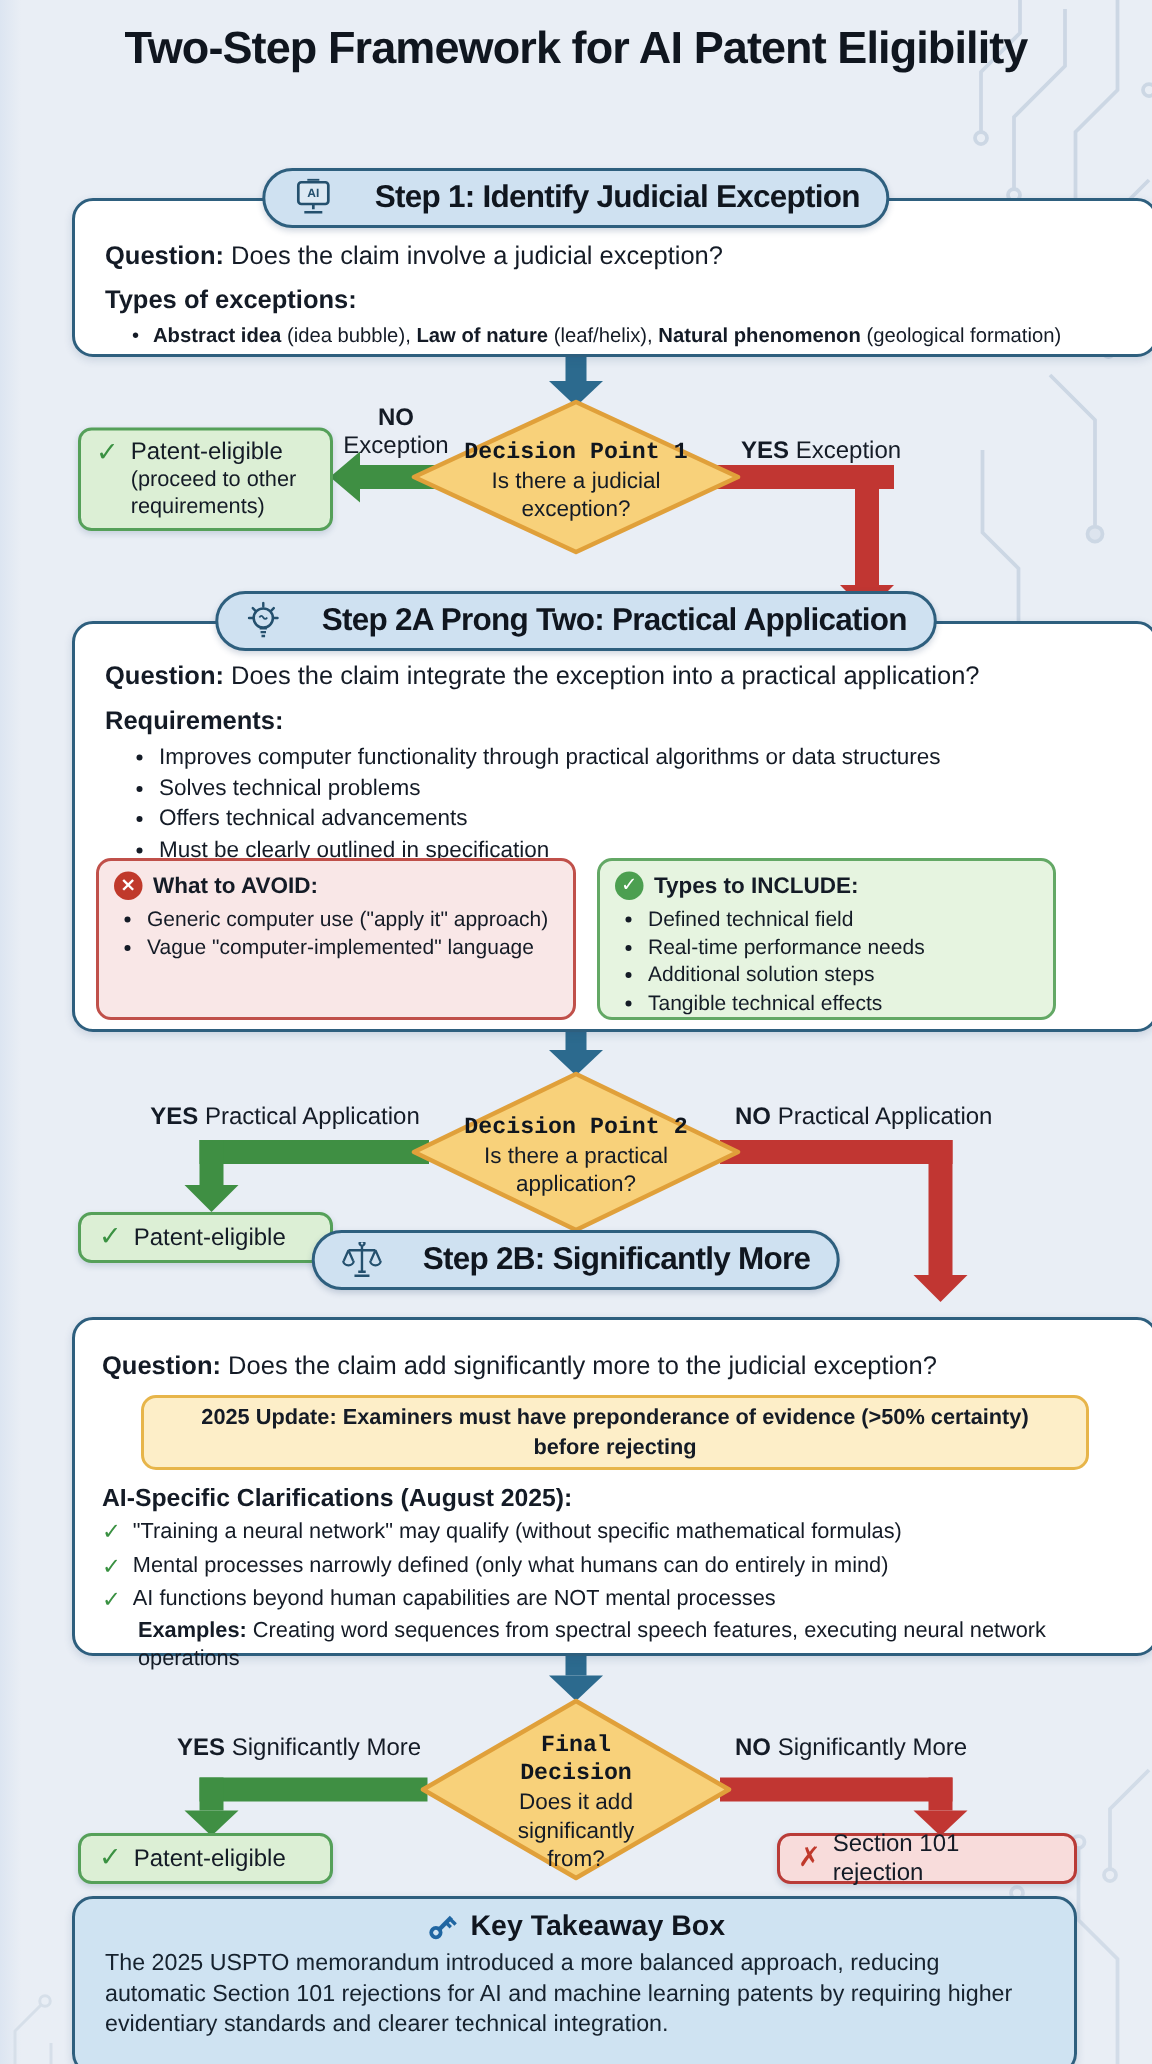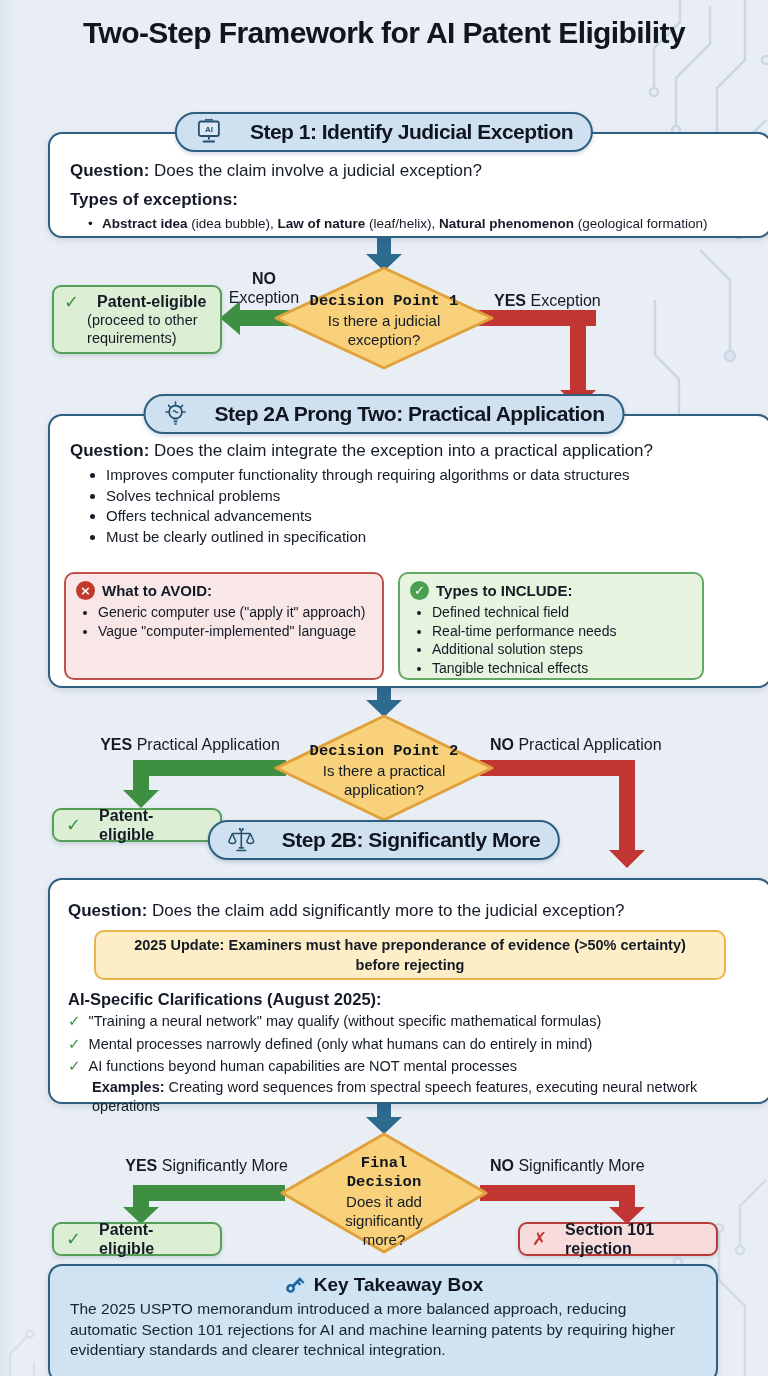--- a/index.html
+++ b/index.html
@@ -50,21 +50,21 @@
 
   .lbl { position:absolute; font-size:16px; z-index:4; }
   .lbl b { font-weight:bold; }
 
   .rbox { position:absolute; border-radius:9px; border:2px solid #55a059; background:#dcefd5;
     box-shadow:0 2px 4px rgba(40,70,110,.18); box-sizing:border-box;
     display:flex; gap:8px; padding:5px 10px; z-index:4; align-items:flex-start; }
   .rbox.center { align-items:center; padding:3px 12px; }
   .chk { color:#3a9142; font-weight:bold; font-size:18px; line-height:20px;
     font-family:"DejaVu Sans",sans-serif; }
-  .t1 { font-weight:bold; font-size:16px; line-height:19px;margin-left:10px; }
+  .t1 { font-weight:normal; font-size:16px; line-height:19px; }
   .t2 { font-size:14.5px; line-height:18px; }
   .rejbox { position:absolute; border-radius:9px; border:2px solid #b93b37; background:#f8dcdb;
     box-shadow:0 2px 4px rgba(40,70,110,.18); box-sizing:border-box;
     display:flex; gap:8px; padding:3px 12px; z-index:4; align-items:center; }
   .xmark { color:#c0392b; font-weight:bold; font-size:18px; line-height:20px;
     font-family:"DejaVu Sans",sans-serif; }
 
   .updatebox { margin:9px auto 0 auto; width:632px; min-height:46px; box-sizing:border-box;
     background:#fdeec8; border:2px solid #e7b54a; border-radius:10px;
     display:flex; align-items:center; justify-content:center; text-align:center;
@@ -212,22 +212,23 @@
     <svg width="24" height="27" viewBox="0 0 24 27">
       <circle cx="12" cy="11" r="6.4" stroke="#24506e" stroke-width="1.7" fill="none"></circle>
       <path d="M9.6,17.8 h4.8 M10.2,20.4 h3.6 M10.8,23 h2.4" stroke="#24506e" stroke-width="1.6" fill="none"></path>
       <path d="M12,1 v2.4 M2.5,11 h2.6 M18.9,11 h2.6 M5,4.4 l1.8,1.8 M19,4.4 l-1.8,1.8" stroke="#24506e" stroke-width="1.6" fill="none" stroke-linecap="round"></path>
       <path d="M9.4,10.6 q1.3,-2 2.6,0 q1.3,2 2.6,0" stroke="#24506e" stroke-width="1.2" fill="none"></path>
     </svg>
     <span class="ht">Step 2A Prong Two: Practical Application</span>
   </div>
   <div class="panel" style="top:414px; height:274px; padding:24px 20px 0 20px;">
     <p class="qline"><b>Question:</b><span> Does the claim integrate the exception into a practical application?</span></p>
+    <div class="blabel" style="margin-top:9px;">Requirements:</div>
     <ul class="plain">
-      <li>Improves computer functionality through requiring algorithms or data structures</li>
+      <li>Improves computer functionality through practical algorithms or data structures</li>
       <li>Solves technical problems</li>
       <li>Offers technical advancements</li>
       <li>Must be clearly outlined in specification</li>
     </ul>
     <div class="sidebox avoid" style="left:14px; top:156px; width:320px; height:108px;">
       <div class="sb-title">
         <span class="badge red">×</span>
         <span>What to AVOID:</span>
       </div>
       <ul>
@@ -287,29 +288,29 @@
     </div>
     <div class="clar-row">
       <span class="chk">✓</span>
       <span>AI functions beyond human capabilities are NOT mental processes</span>
     </div>
     <div class="examples">
       <b>Examples:</b><span> Creating word sequences from spectral speech features, executing neural network operations</span>
     </div>
   </div>
 
-  <div class="lbl" style="left:118px; top:1157px; width:170px; text-align:right;">
+  <div class="lbl" style="left:118px; top:1157px; width:170px; text-align:left;">
     <b>YES</b><span> Significantly More</span>
   </div>
   <div class="lbl" style="left:490px; top:1157px;">
     <b>NO</b><span> Significantly More</span>
   </div>
   <div class="dlabel" style="left:324px; top:1154px; width:120px;">
     <div class="dtitle">Final Decision</div>
-    <div class="dq">Does it add significantly more?</div>
+    <div class="dq">Does it add significantly from?</div>
   </div>
   <div class="rbox center" style="left:52px; top:1222px; width:170px; height:34px;">
     <span class="chk">✓</span>
     <span class="t1">Patent-eligible</span>
   </div>
   <div class="rejbox" style="left:518px; top:1222px; width:200px; height:34px;">
     <span class="xmark">✗</span>
     <span class="t1">Section 101 rejection</span>
   </div>
 

